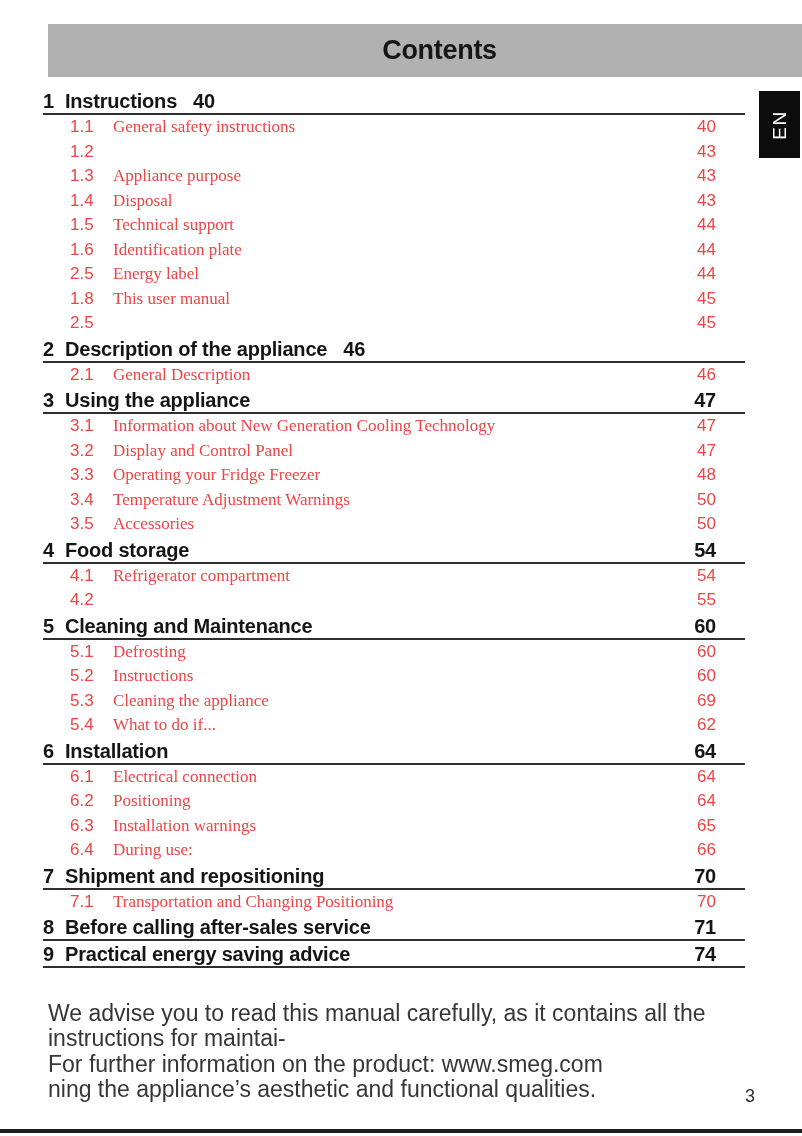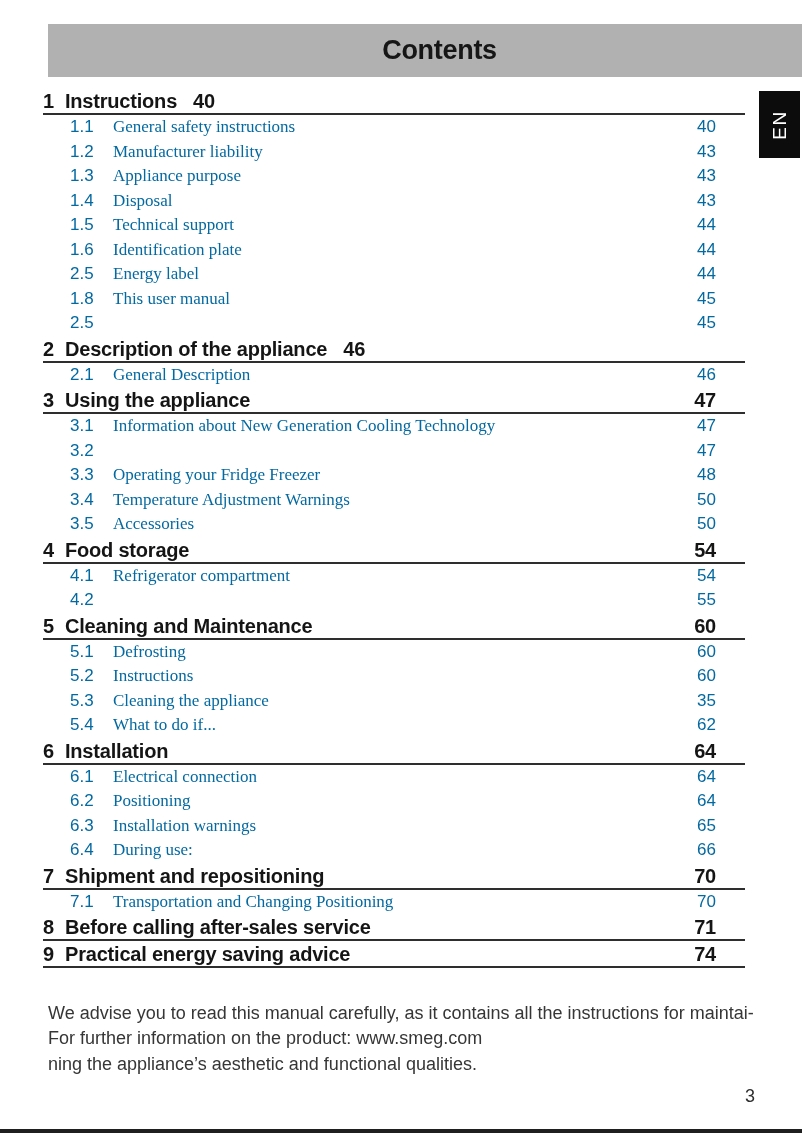--- a/index.html
+++ b/index.html
@@ -50,32 +50,32 @@
     box-sizing:border-box; width:702px;
   }
   .h-num { width:22px; flex:0 0 22px; }
   .h-title { white-space:nowrap; }
   .h-page.inline { margin-left:16px; }
   .h-page.right { margin-left:auto; }
 
   .sub-row {
     display:flex; align-items:center;
     height:24.5px; line-height:24.5px;
-    font-size:17px; color:#0369a1;
+    font-size:17px; color:#ef4444;
     padding-left:27px; padding-right:29px;
     box-sizing:border-box; width:702px;
   }
   .s-num { width:43px; flex:0 0 43px; }
   .s-title { white-space:nowrap;font-family:Liberation Serif, serif; }
   .s-page { margin-left:auto; }
 
   
   .footer-note {
     position:absolute; left:48px; top:1001px; width:706px;
-    font-size:18px; line-height:25.4px; color:#363636;
+    font-size:23px; line-height:25.4px; color:#363636;
   }
 
   
   .page-number {
     position:absolute; top:1086px; right:47px;
     font-size:18px; color:#2e2e2e;
   }
 
   
   .bottom-bar {
@@ -101,21 +101,20 @@
       <span class="h-title">Instructions</span>
       <span class="h-page inline">40</span>
     </div>
     <div class="sub-row">
       <span class="s-num">1.1</span>
       <span class="s-title">General safety instructions</span>
       <span class="s-page">40</span>
     </div>
     <div class="sub-row">
       <span class="s-num">1.2</span>
-      <span class="s-title">Manufacturer liability</span>
       <span class="s-page">43</span>
     </div>
     <div class="sub-row">
       <span class="s-num">1.3</span>
       <span class="s-title">Appliance purpose</span>
       <span class="s-page">43</span>
     </div>
     <div class="sub-row">
       <span class="s-num">1.4</span>
       <span class="s-title">Disposal</span>
@@ -160,20 +159,21 @@
       <span class="h-title">Using the appliance</span>
       <span class="h-page right">47</span>
     </div>
     <div class="sub-row">
       <span class="s-num">3.1</span>
       <span class="s-title">Information about New Generation Cooling Technology</span>
       <span class="s-page">47</span>
     </div>
     <div class="sub-row">
       <span class="s-num">3.2</span>
+      <span class="s-title">Display and Control Panel</span>
       <span class="s-page">47</span>
     </div>
     <div class="sub-row">
       <span class="s-num">3.3</span>
       <span class="s-title">Operating your Fridge Freezer</span>
       <span class="s-page">48</span>
     </div>
     <div class="sub-row">
       <span class="s-num">3.4</span>
       <span class="s-title">Temperature Adjustment Warnings</span>
@@ -209,21 +209,21 @@
       <span class="s-page">60</span>
     </div>
     <div class="sub-row">
       <span class="s-num">5.2</span>
       <span class="s-title">Instructions</span>
       <span class="s-page">60</span>
     </div>
     <div class="sub-row">
       <span class="s-num">5.3</span>
       <span class="s-title">Cleaning the appliance</span>
-      <span class="s-page">35</span>
+      <span class="s-page">69</span>
     </div>
     <div class="sub-row">
       <span class="s-num">5.4</span>
       <span class="s-title">What to do if...</span>
       <span class="s-page">62</span>
     </div>
     <div class="sec-head">
       <span class="h-num">6</span>
       <span class="h-title">Installation</span>
       <span class="h-page right">64</span>

